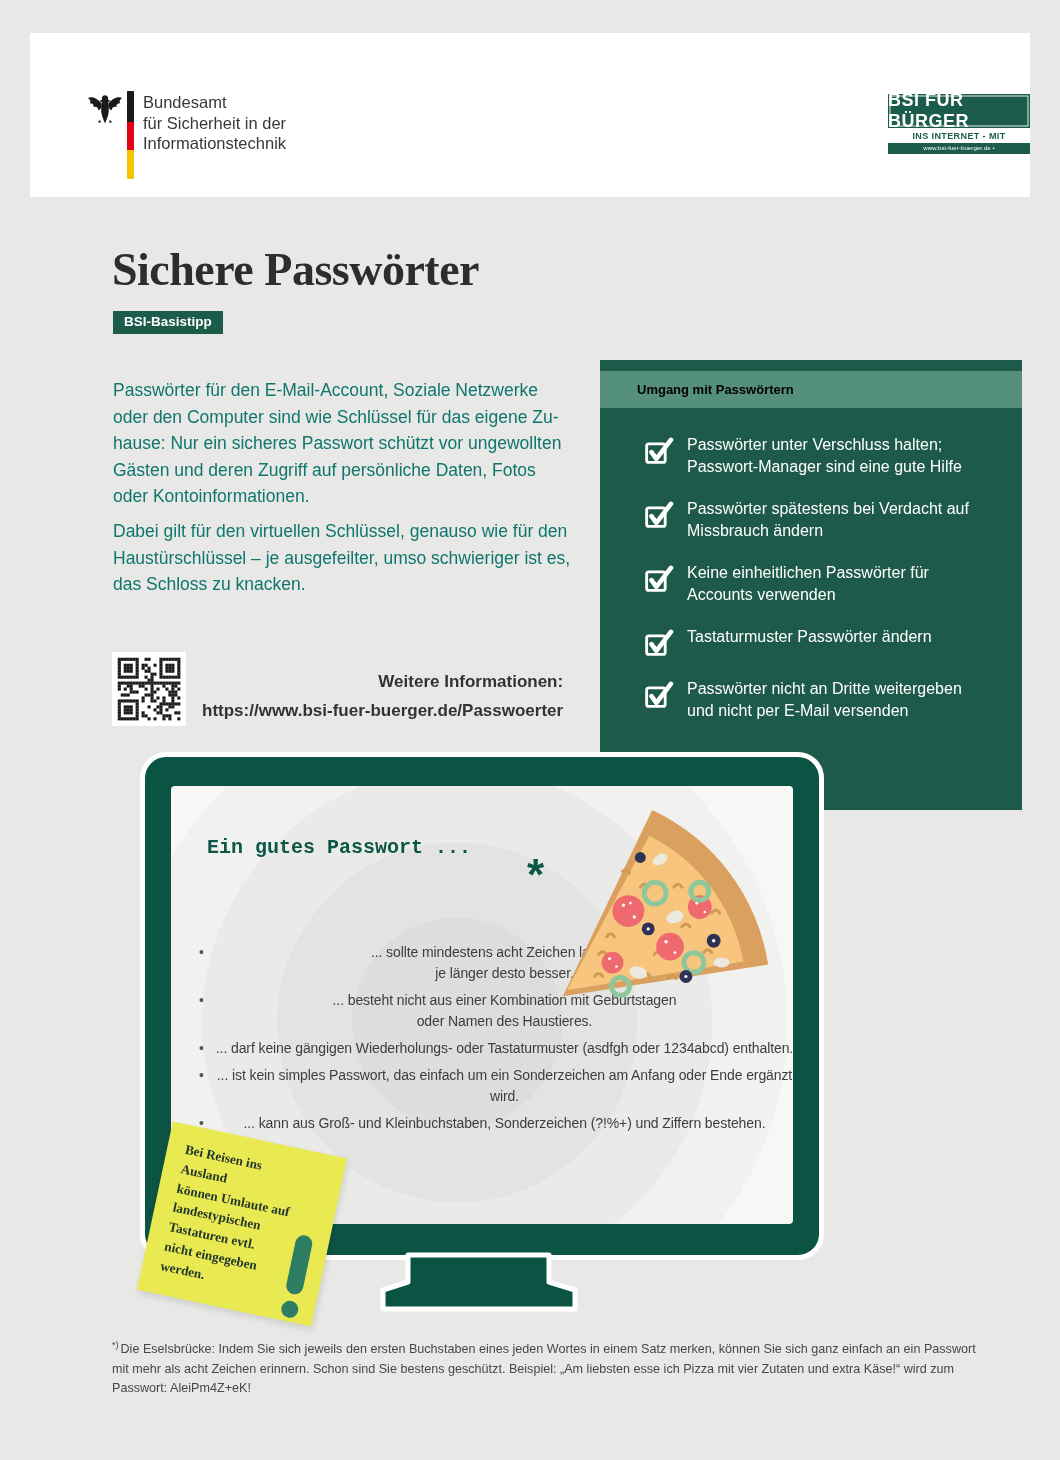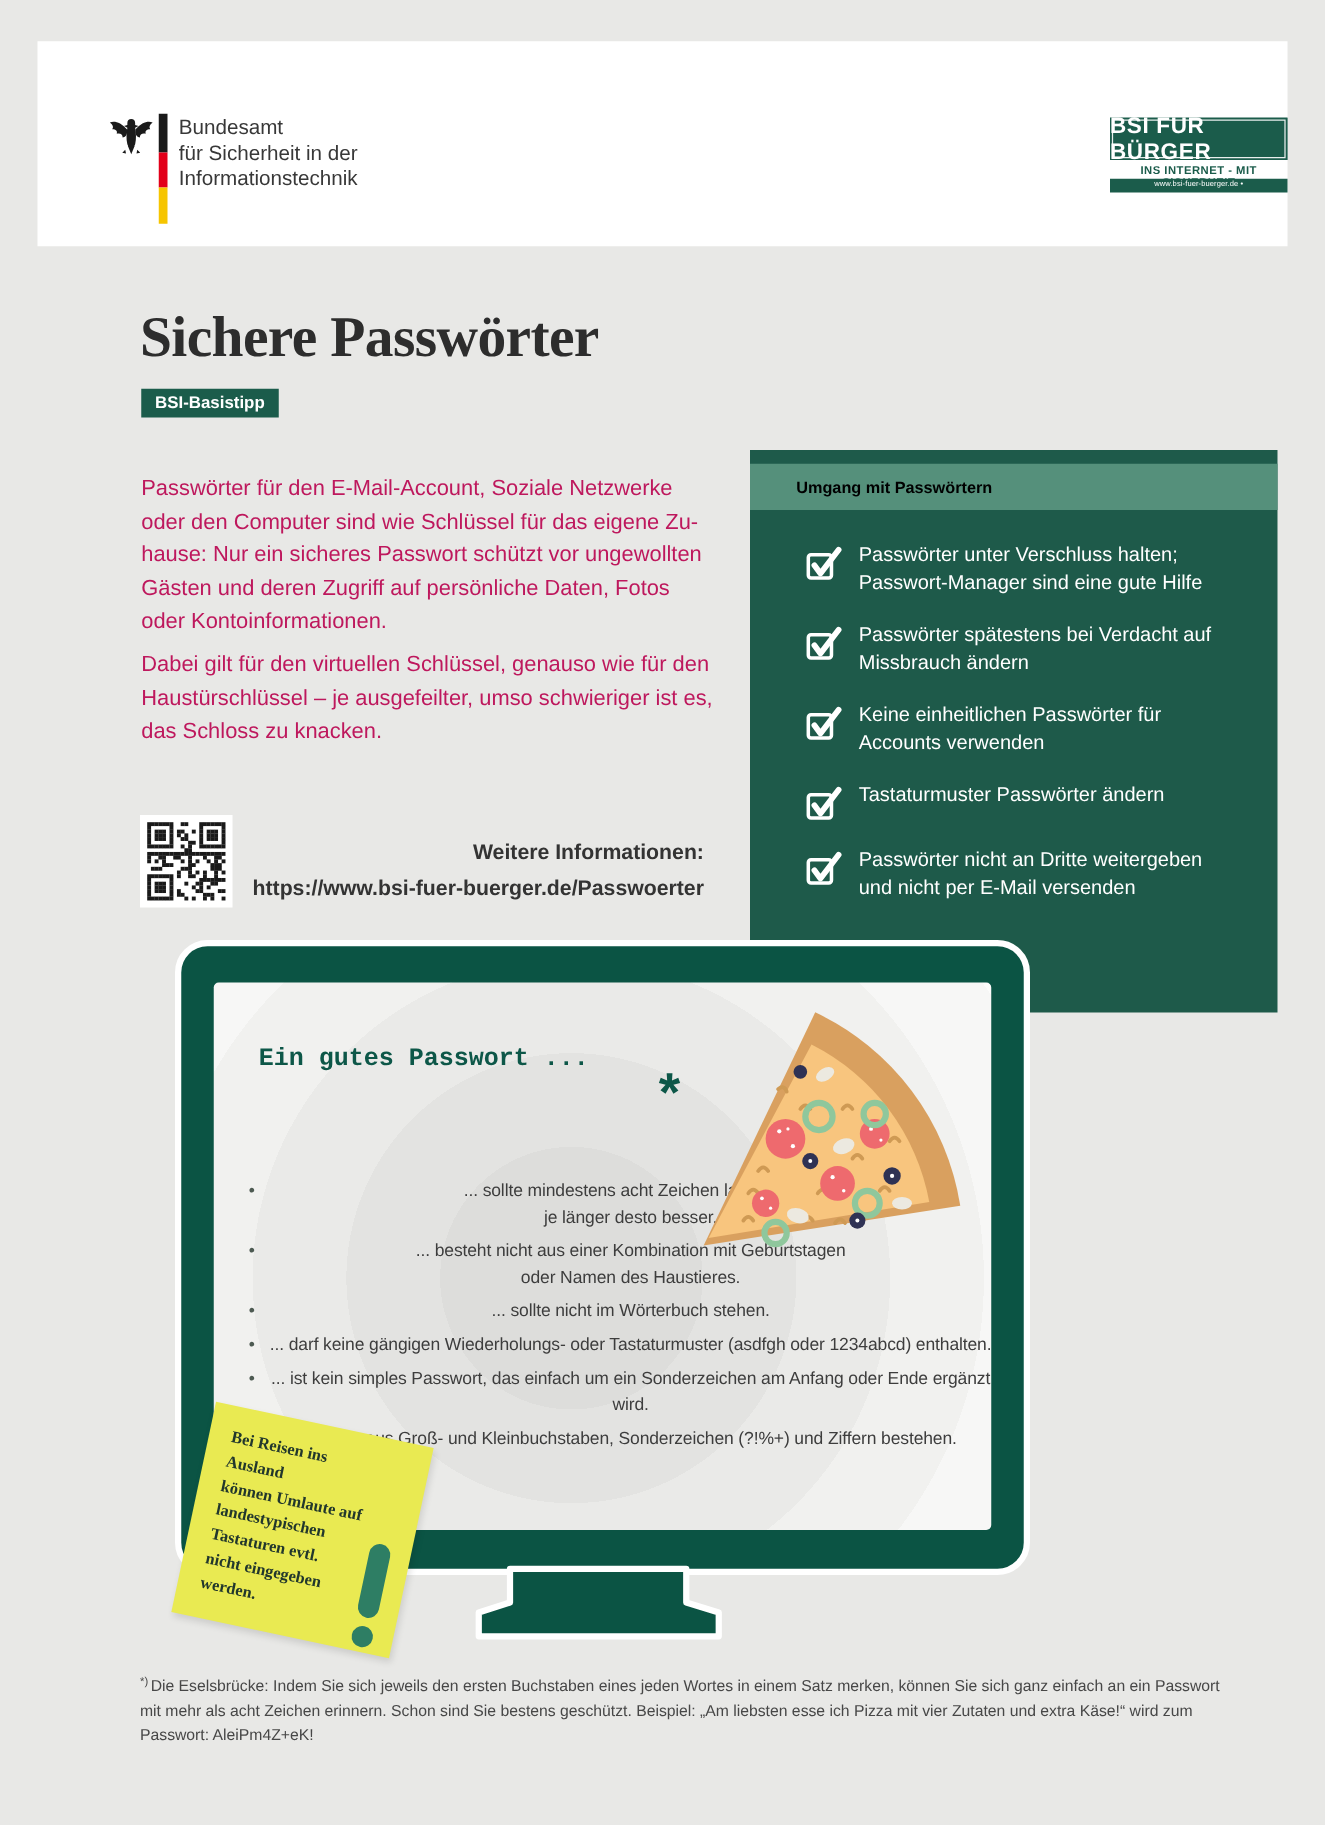--- a/index.html
+++ b/index.html
@@ -29,21 +29,21 @@
   .bsi-urlbar{left:858px;top:110px;width:142px;height:11px;background:#1b5c4b;
     color:#fff;font-size:6px;line-height:11px;text-align:center;overflow:hidden;letter-spacing:.1px;}
 
   
   .poster-title{left:112px;top:245px;font-family:"Liberation Serif",serif;font-weight:600;
     font-size:46px;line-height:1.1;color:#2d2d2d;letter-spacing:-.5px;}
   .badge{left:113px;top:311px;background:#1b5c4b;color:#fff;font-size:13.5px;font-weight:bold;
     padding:3px 11px 5px;display:inline-block;}
 
   
-  .intro{left:113px;top:377px;width:505px;color:#be185d;font-size:17.5px;line-height:26.6px;}
+  .intro{left:113px;top:377px;width:505px;color:#0f766e;font-size:17.5px;line-height:26.6px;}
   .intro .p2{margin-top:8px;}
 
   
   .tips-panel{left:600px;top:360px;width:422px;height:450px;background:#1e5a4a;}
   .tips-header{margin-top:11px;height:37px;background:#55907b;color:#000000;font-weight:bold;
     font-size:13px;line-height:37px;padding-left:37px;}
   .tips-items{padding:26px 16px 0 44px;}
   .tip{display:flex;gap:13px;margin-bottom:21px;}
   .tip svg{flex:none;margin-top:1px;}
   .tip-text{color:#fff;font-size:16px;line-height:21.5px;}
@@ -401,21 +401,20 @@
 
 <div class="abs monitor">
   <div class="screen">
     <div class="abs screen-heading">Ein gutes Passwort ...</div>
     <div class="abs asterisk">*</div>
     <ul class="abs screen-bullets">
       <li class="prelines">... sollte mindestens acht Zeichen lang sein,
 je länger desto besser.</li>
       <li class="prelines">... besteht nicht aus einer Kombination mit Geburtstagen
 oder Namen des Haustieres.</li>
-      <li class="prelines">... sollte nicht im Wörterbuch stehen.</li>
       <li class="prelines">... darf keine gängigen Wiederholungs- oder Tastaturmuster (asdfgh oder 1234abcd) enthalten.</li>
       <li class="prelines">... ist kein simples Passwort, das einfach um ein Sonderzeichen am Anfang oder Ende ergänzt wird.</li>
       <li class="prelines">... kann aus Groß- und Kleinbuchstaben, Sonderzeichen (?!%+) und Ziffern bestehen.</li>
     </ul>
     <svg class="abs pizza" width="238" height="238" viewBox="0 0 240 240">
       <path d="M8 202 L98 14 A208 208 0 0 1 215 170 Z" fill="#d9a05f"></path>
       <path d="M12 196 L95 40 A178 178 0 0 1 190 167 Z" fill="#f8c57e"></path>
       <g stroke="#cf9a54" stroke-width="3" stroke-linecap="round" fill="none">
         <path d="M40 182 q4 -6 8 0"></path>
           <path d="M52 142 q4 -6 8 0"></path>

